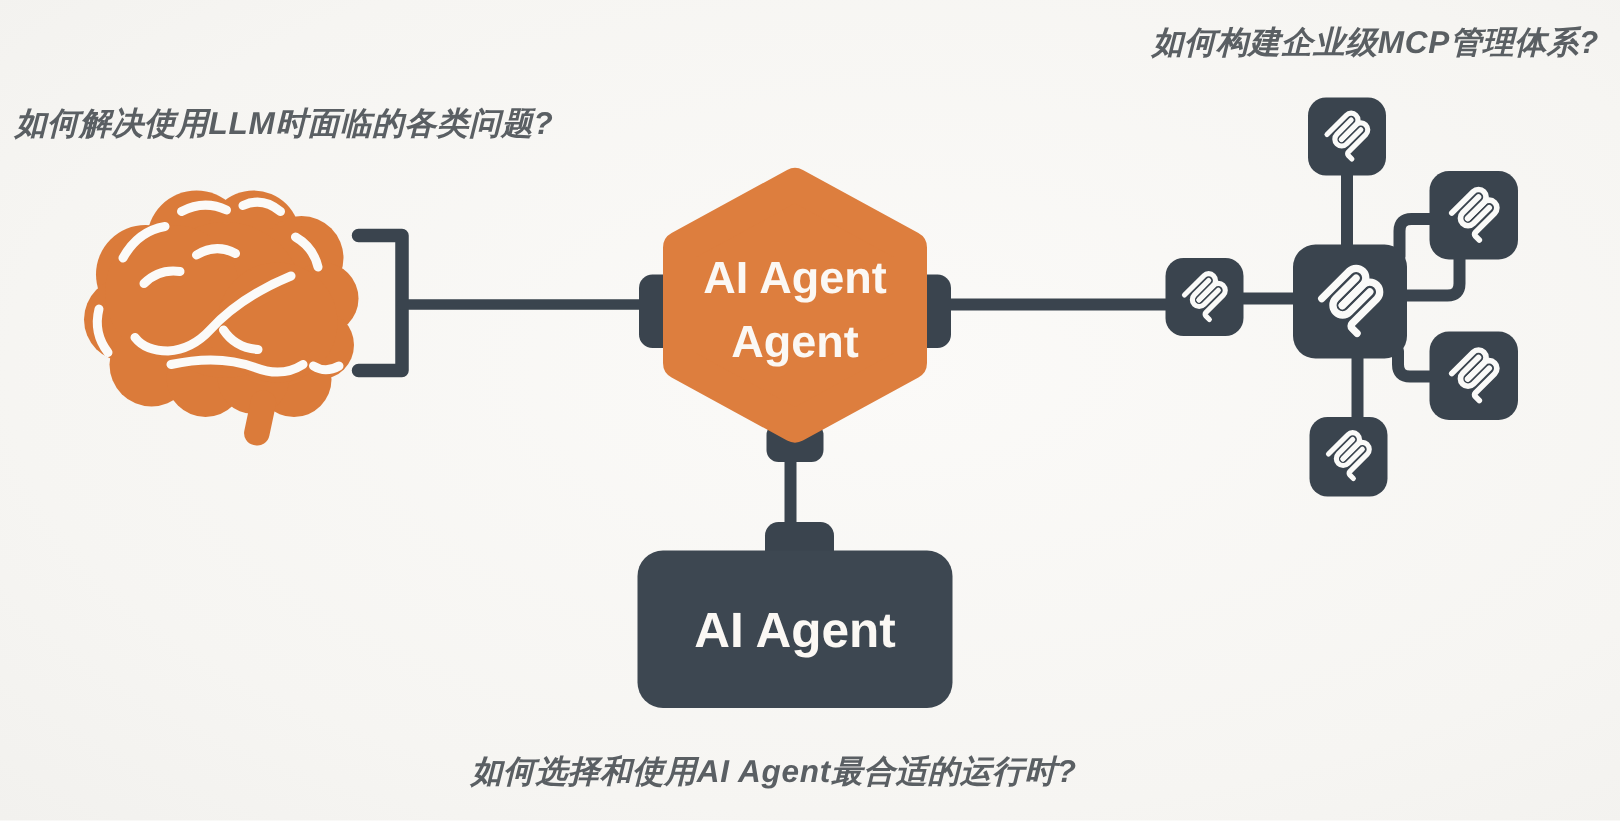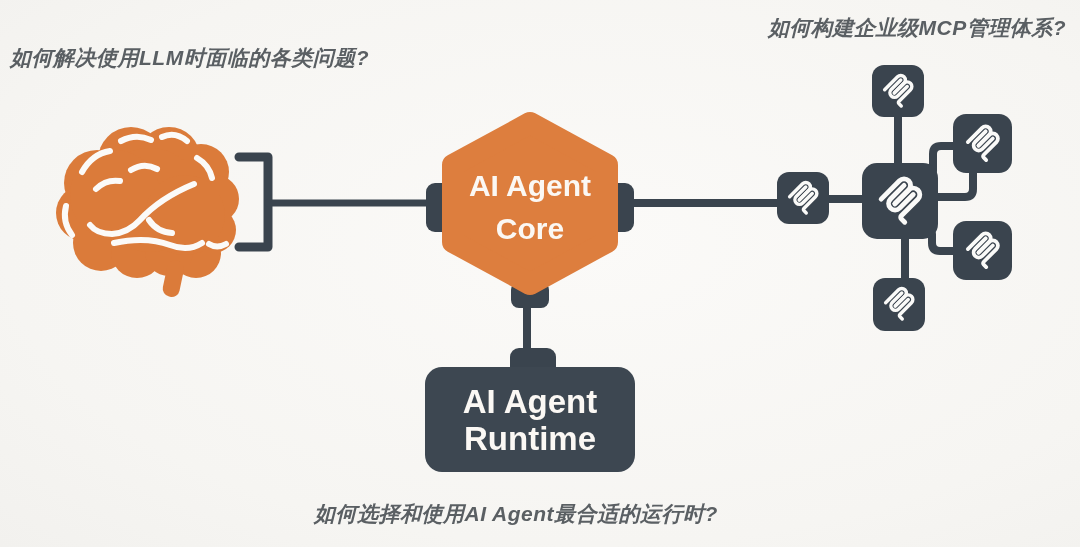--- a/index.html
+++ b/index.html
@@ -13,21 +13,21 @@
   .diagram-svg{position:absolute;left:0;top:0;}
   .question{
     position:absolute;
     font-size:21px;
     font-weight:bold;
     color:#5a5f63;
     white-space:nowrap;
     letter-spacing:0.5px;
     font-style:italic;
   }
-  .q-llm{left:10px;top:44px;}
+  .q-llm{left:10px;top:68px;}
   .q-mcp{left:768px;top:14px;}
   .q-runtime{left:314px;top:500px;}
   .core-label{
     position:absolute;left:430px;top:164px;width:200px;
     text-align:center;
     font-size:30px;font-weight:bold;color:#fbf8f4;
     line-height:43px;
   }
   .runtime-box{
     position:absolute;left:425px;top:367px;width:210px;height:105px;
@@ -135,21 +135,20 @@
       </g>
     </g>
   </svg>
 
   <div class="question q-llm">如何解决使用LLM时面临的各类问题?</div>
   <div class="question q-mcp">如何构建企业级MCP管理体系?</div>
   <div class="question q-runtime">如何选择和使用AI Agent最合适的运行时?</div>
 
   <div class="core-label">
     <span class="label-line">AI Agent</span>
-    <span class="label-line">Core</span>
+    <span class="label-line">Agent</span>
   </div>
 
   <div class="runtime-box">
     <span class="label-line">AI Agent</span>
-    <span class="label-line">Runtime</span>
   </div>
 
 </div>
 
 </body></html>

